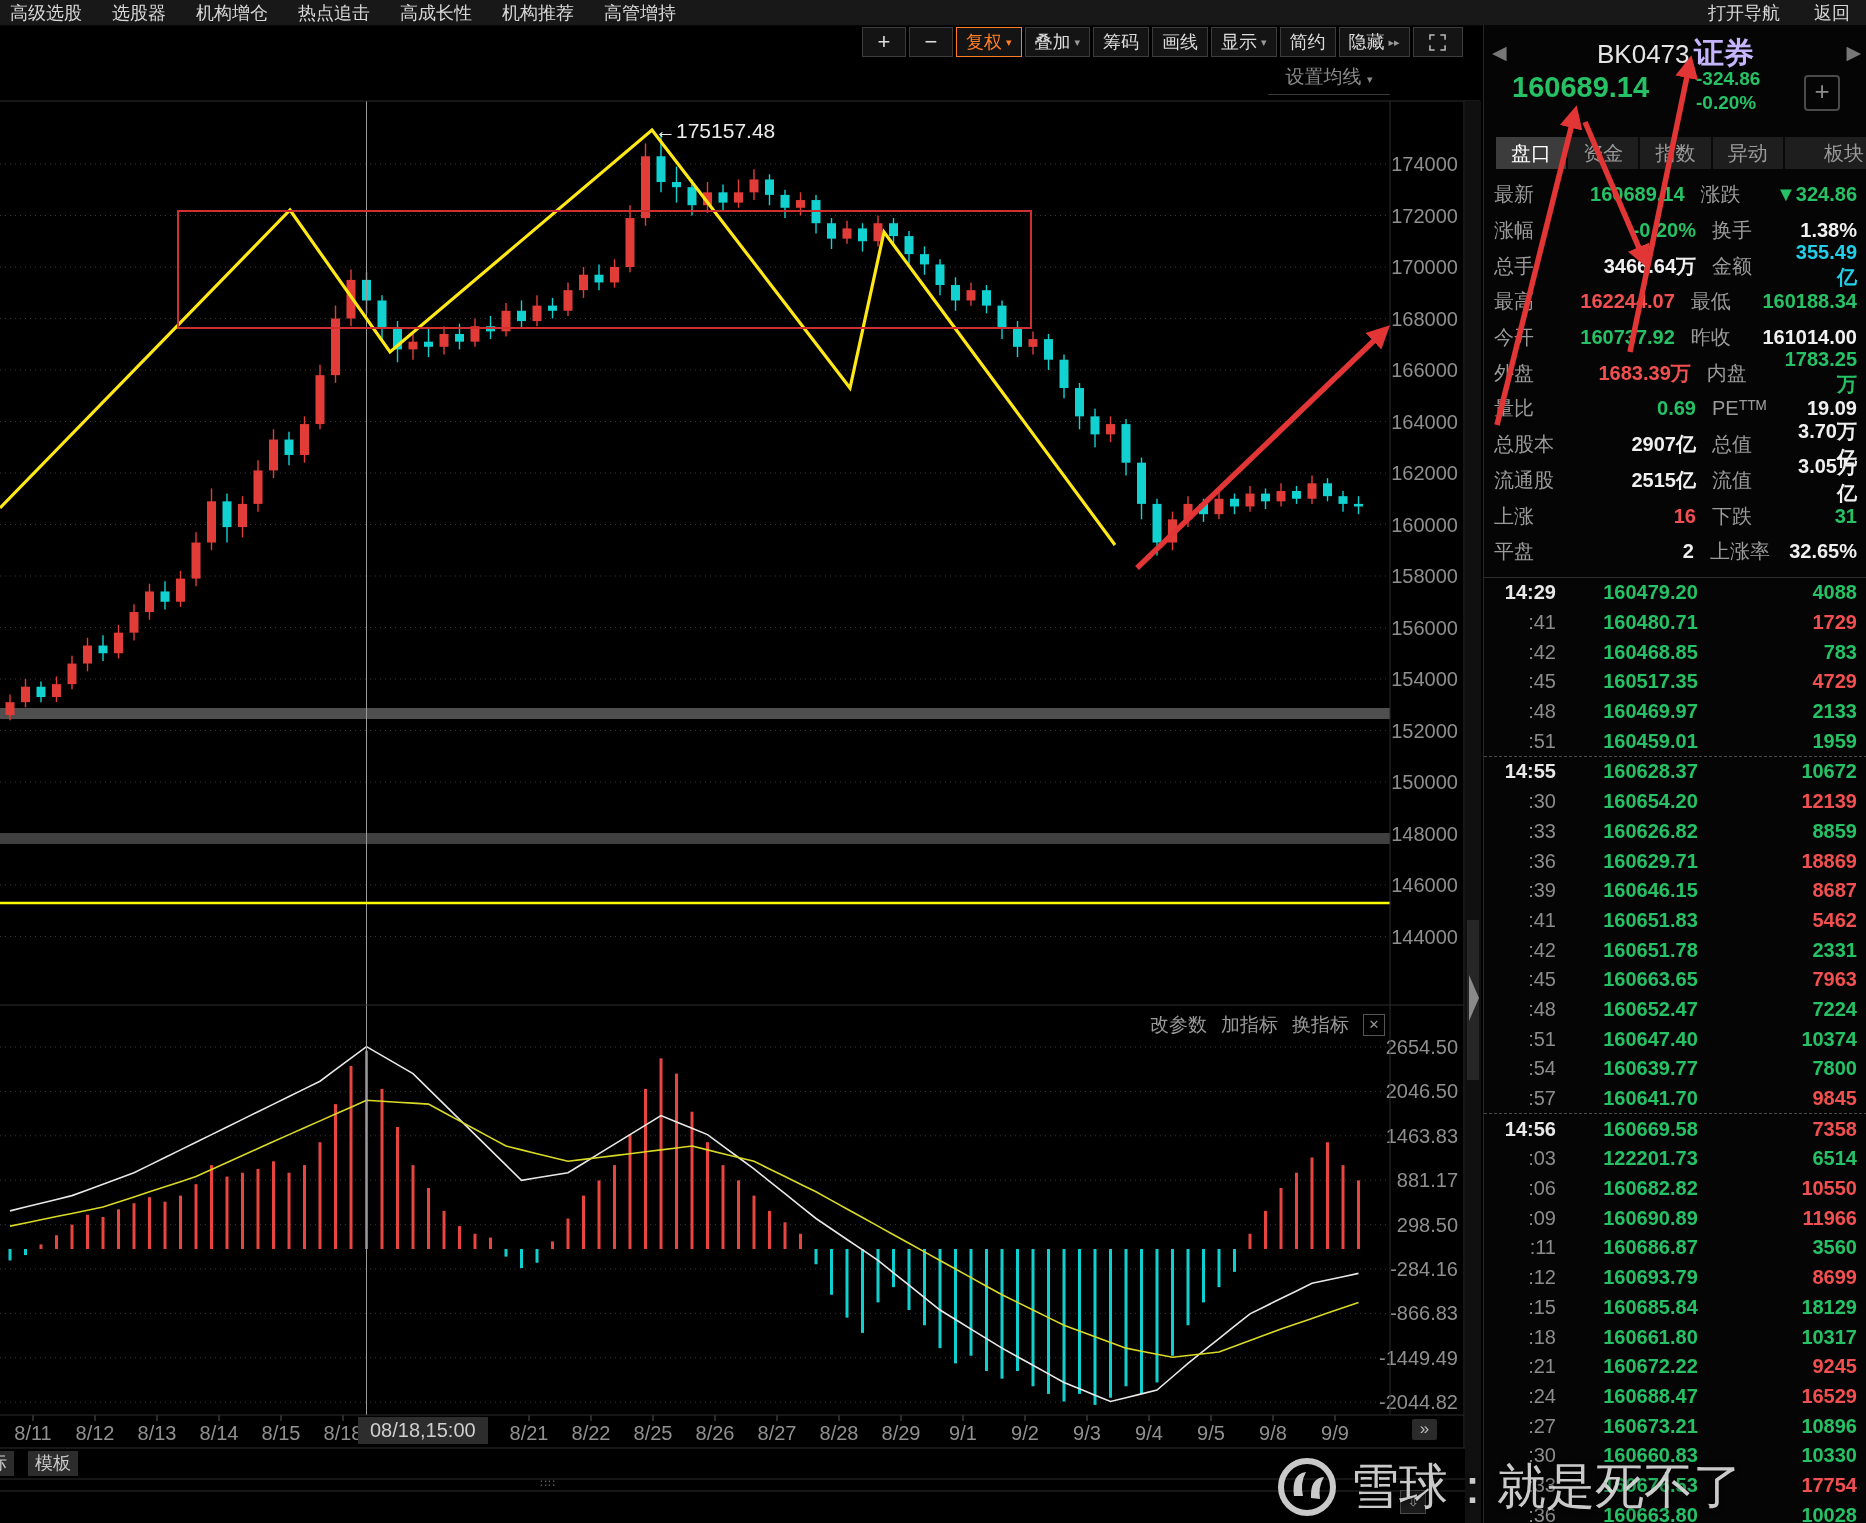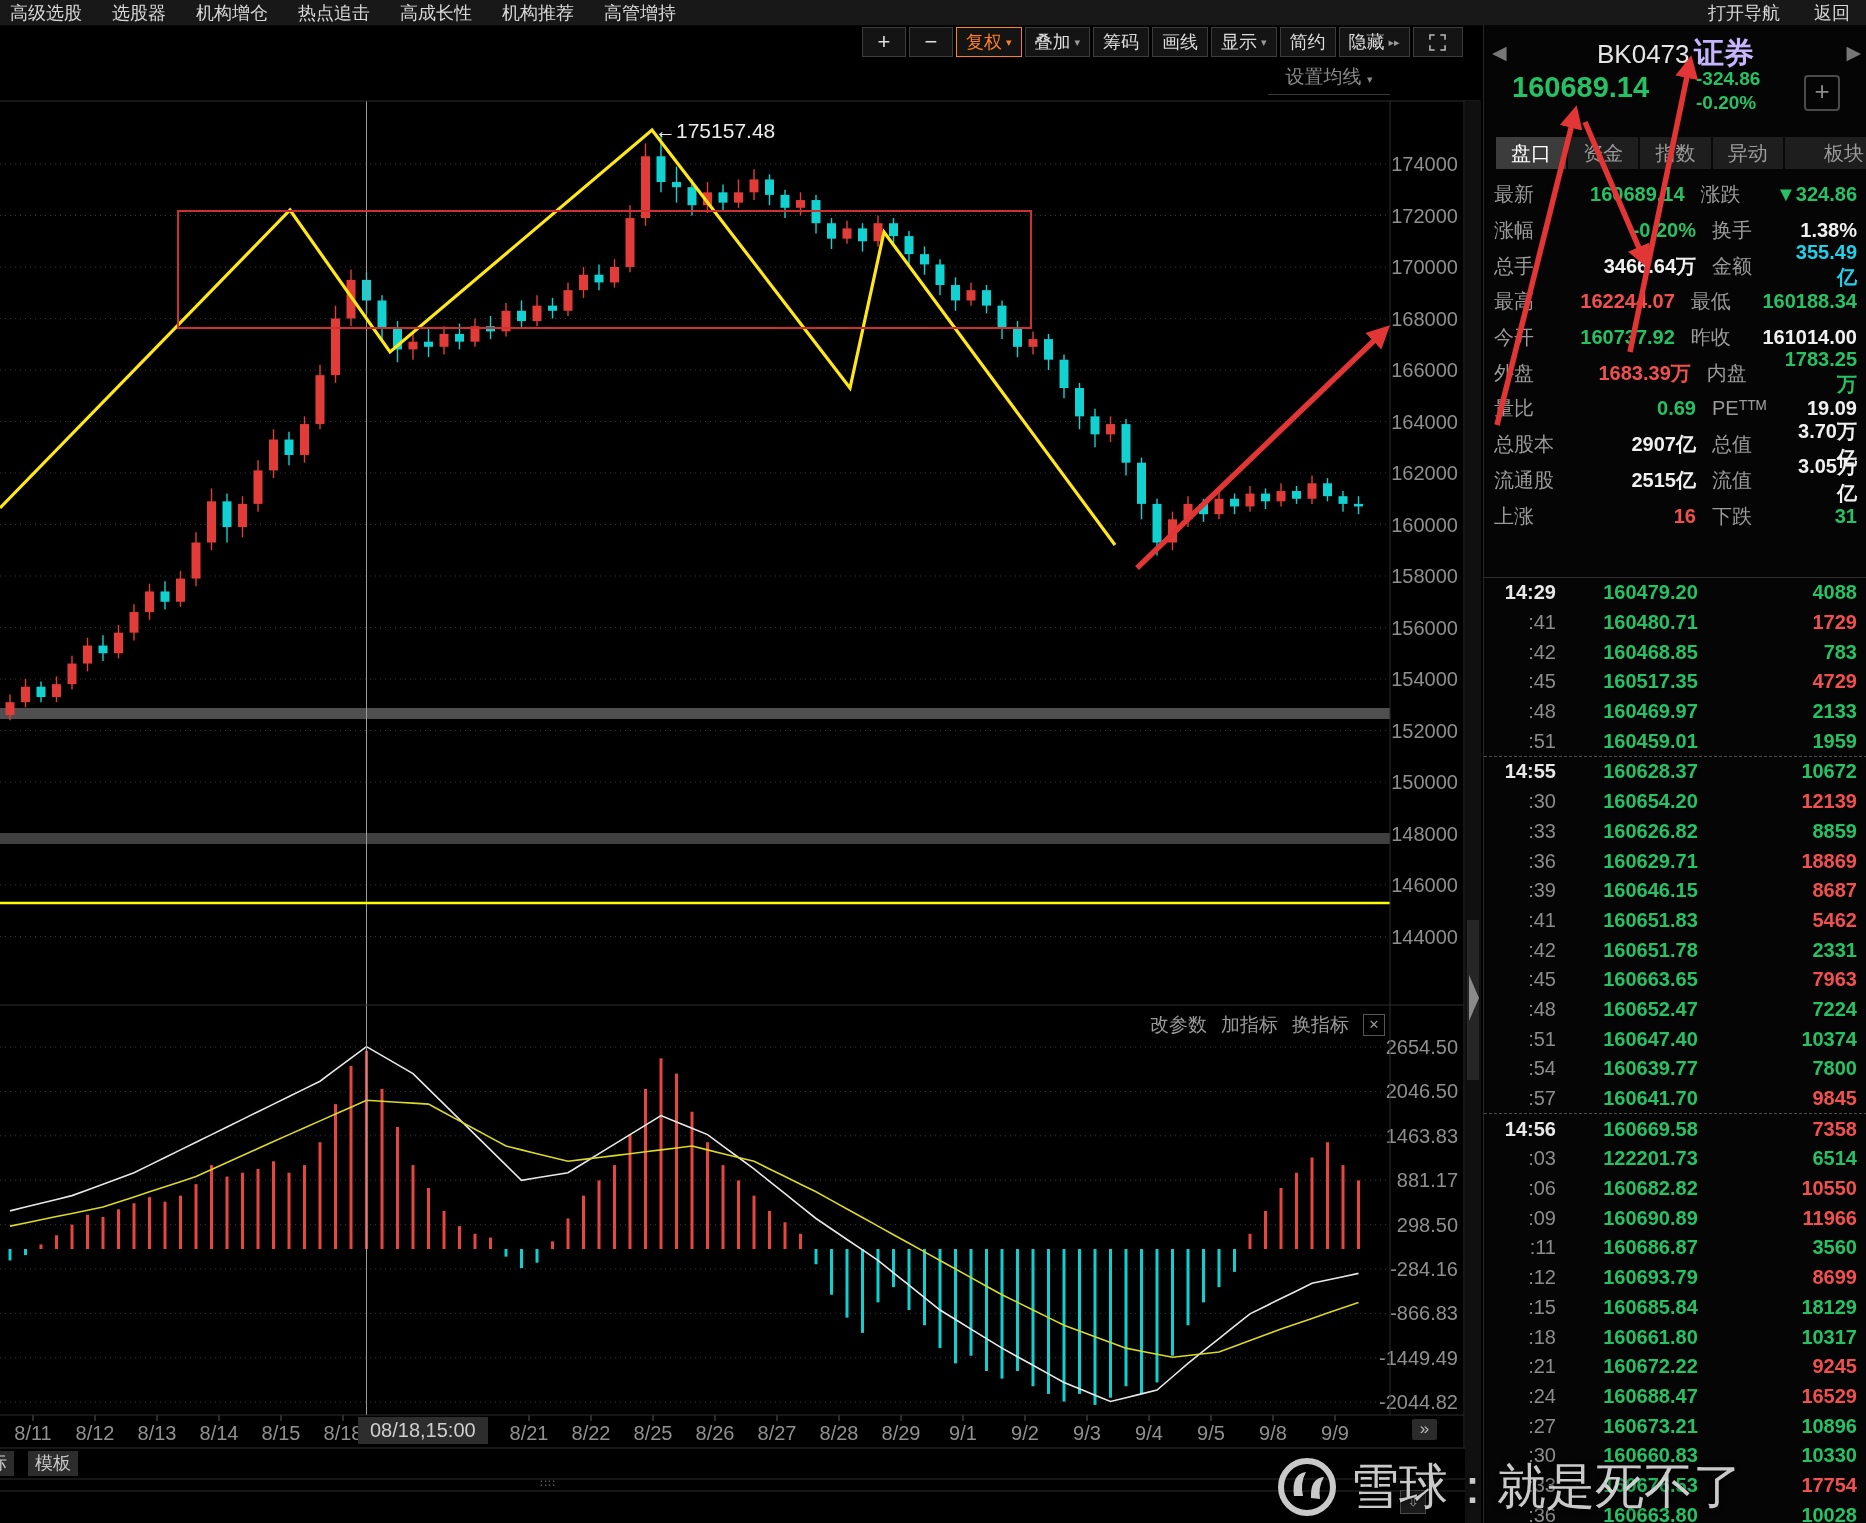--- a/index.html
+++ b/index.html
@@ -617,20 +617,26 @@
           <span class="q-v1 w">2515亿</span>
           <span class="q-l2">流值</span>
           <span class="q-v2 w">3.05万亿</span>
         </div>
         <div class="q-row">
           <span class="q-l">上涨</span>
           <span class="q-v1 r">16</span>
           <span class="q-l2">下跌</span>
           <span class="q-v2 g">31</span>
         </div>
+        <div class="q-row">
+          <span class="q-l">平盘</span>
+          <span class="q-v1 w">2</span>
+          <span class="q-l2">上涨率</span>
+          <span class="q-v2 w">32.65%</span>
+        </div>
       </div>
     <div id="ticks">
         <div class="t-row hdr">
           <span class="t-t">14:29</span>
           <span class="t-p g">160479.20</span>
           <span class="t-v g">4088</span>
         </div>
         <div class="t-row">
           <span class="t-t">:41</span>
           <span class="t-p g">160480.71</span>

